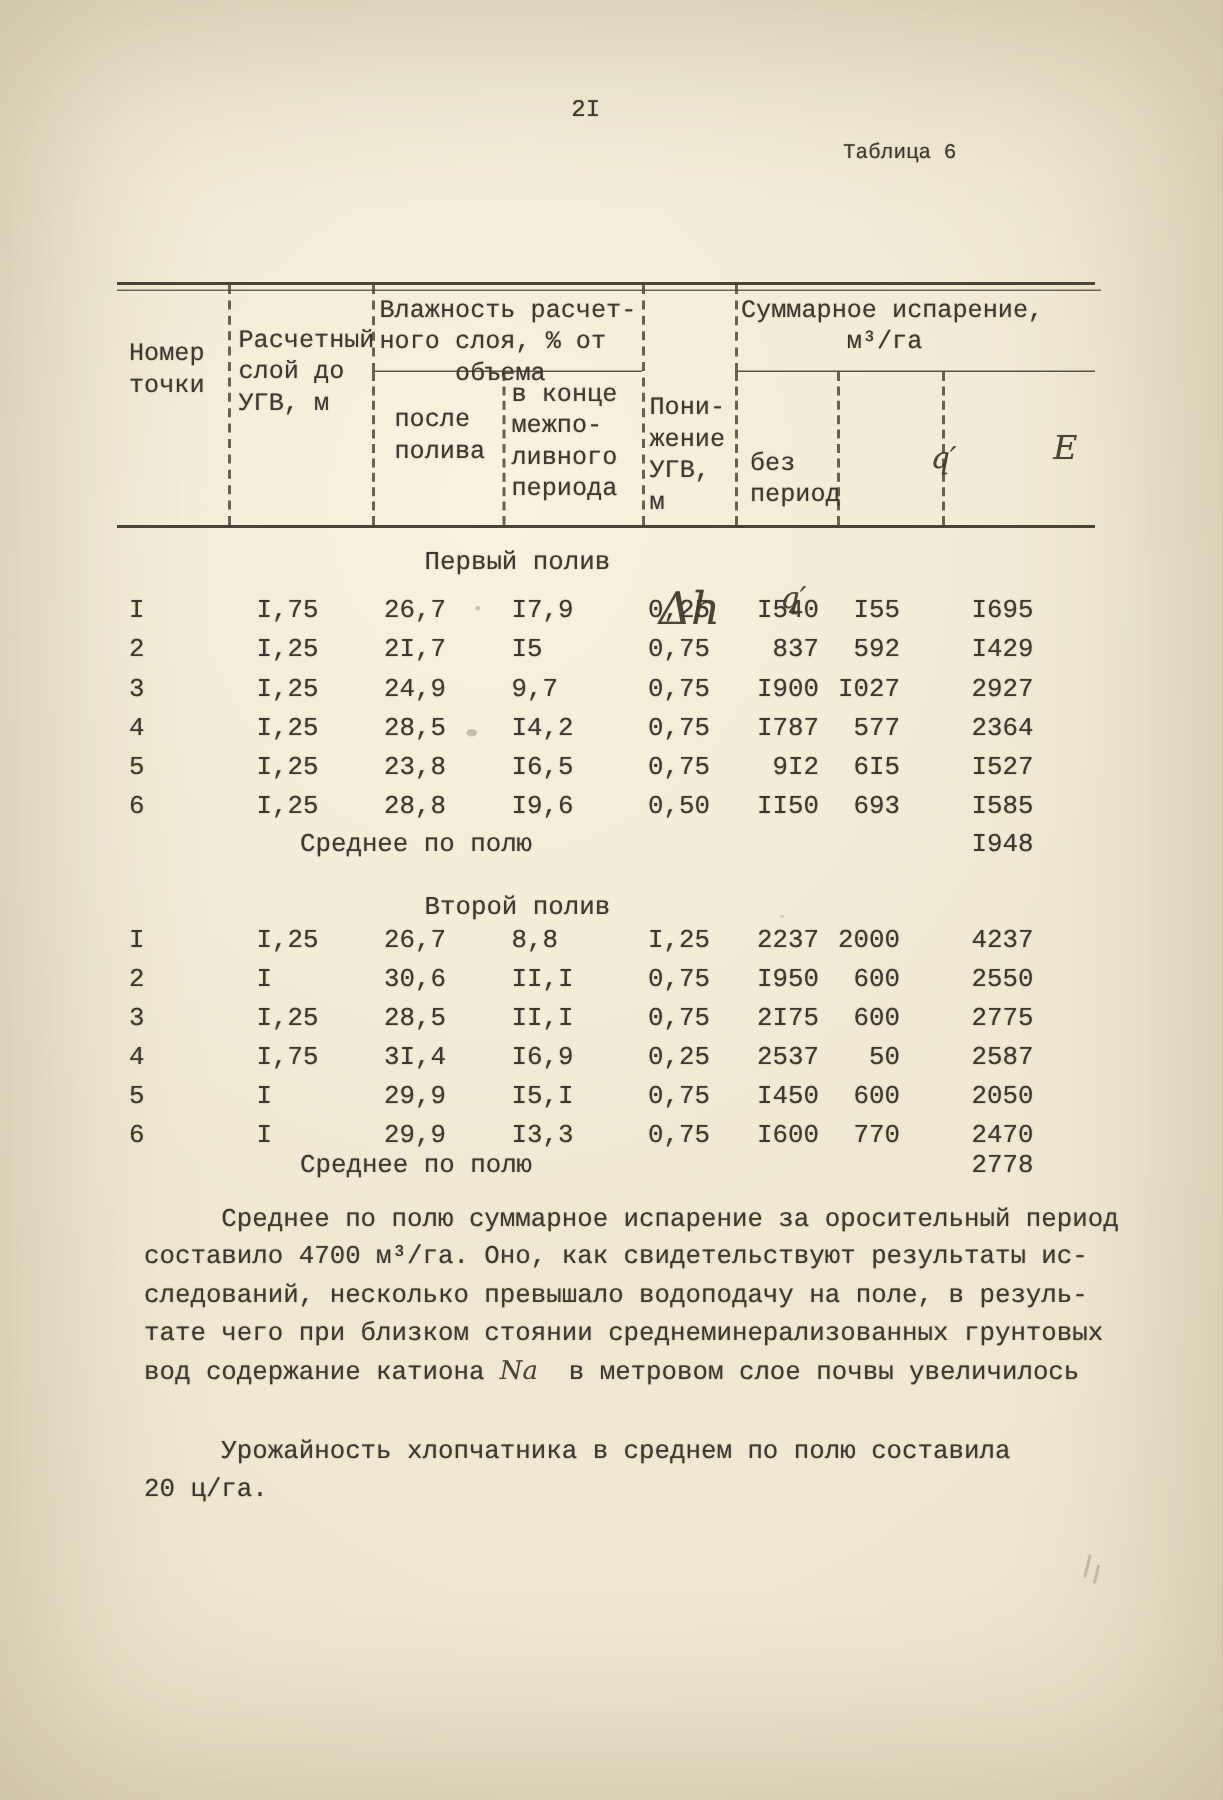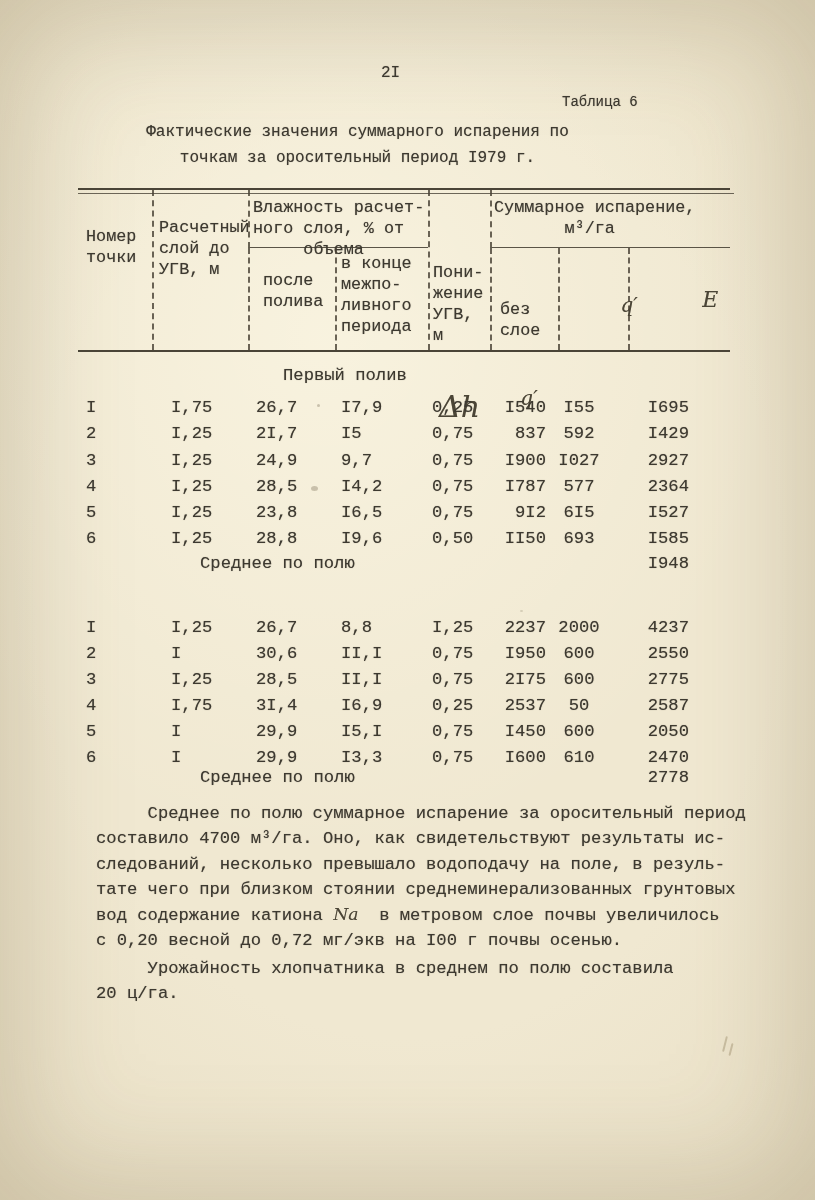--- a/index.html
+++ b/index.html
@@ -58,21 +58,21 @@
   .s2rows { top:618px; }
   .body-row { display:grid; grid-template-columns:74px 96px 87px 93px 62px 68px 70px 102px; height:26.3px; }
   .s2rows .body-row { height:26.1px; }
   .bcell { white-space:pre; box-sizing:border-box; }
   .bcell.c0 { padding-left:8px; }
   .bcell.c1 { padding-left:19px;font-family:Liberation Mono, monospace; }
   .bcell.c2 { padding-left:8px; }
   .bcell.c3 { padding-left:6px; }
   .bcell.c4 { padding-left:4px; }
   .bcell.c5 { text-align:right; padding-right:12px; }
-  .bcell.c6 { text-align:center; padding-right:28px; }
+  .bcell.c6 { text-align:right; padding-right:28px; }
   .bcell.c7 { text-align:right; padding-right:41px; }
   .avg-row { position:absolute; left:78px; width:652px; display:flex; justify-content:space-between; box-sizing:border-box; }
   .s1avg { top:554px; }
   .s2avg { top:768px; }
   .avg-label { padding-left:122px; white-space:pre; }
   .avg-value { padding-right:41px; white-space:pre; }
 
   
   .para { position:absolute; left:82px; line-height:25.3px;margin-left:14px; }
   .p1 { top:801px; }
@@ -88,24 +88,20 @@
   .pencil .stroke { position:absolute; width:2px; height:16px; background:#9d8e6d; transform:rotate(14deg); border-radius:2px; }
   .pencil .stroke.s2 { left:6px; top:7px; height:13px; }
 </style>
 </head>
 <body>
 
 <div class="page">
 
   <div class="page-number mono">2I</div>
   <div class="table-label mono">Таблица 6</div>
-  <div class="doc-title mono">
-      <div class="tline">Фактические значения суммарного испарения по</div>
-      <div class="tline">точкам за оросительный период I979 г.</div>
-    </div>
 
   <div class="thead mono">
     <div class="hcell c-point">Номер
 точки</div>
     <div class="hcell c-layer vline">Расчетный
 слой до
 УГВ, м</div>
     <div class="hcell c-moist vline">Влажность расчет-
 ного слоя, % от
      объема</div>
@@ -119,21 +115,21 @@
       <div>Пони-
 жение
 УГВ,
 м</div>
       <div class="hand sym-dh">Δh</div>
     </div>
     <div class="hcell c-evap vline">Суммарное испарение,
        м³/га</div>
     <div class="hcell c-noq vline">
       <div>без
-слое</div>
+период</div>
       <div class="hand sym-q">q′</div>
     </div>
     <div class="hcell c-q vline">
       <span class="hand sym-q">q′</span>
     </div>
     <div class="hcell c-e vline">
       <span class="hand sym-e">E</span>
     </div>
   </div>
 
@@ -198,20 +194,21 @@
         <div class="bcell c5">II50</div>
         <div class="bcell c6">693</div>
         <div class="bcell c7">I585</div>
       </div>
     </div>
   <div class="avg-row mono s1avg">
     <div class="avg-label">Среднее по полю</div>
     <div class="avg-value">I948</div>
   </div>
 
+  <div class="section-label mono s2label">Второй полив</div>
   <div class="rows mono s2rows">
       <div class="body-row">
         <div class="bcell c0">I</div>
         <div class="bcell c1">I,25</div>
         <div class="bcell c2">26,7</div>
         <div class="bcell c3">8,8</div>
         <div class="bcell c4">I,25</div>
         <div class="bcell c5">2237</div>
         <div class="bcell c6">2000</div>
         <div class="bcell c7">4237</div>
@@ -256,40 +253,37 @@
         <div class="bcell c6">600</div>
         <div class="bcell c7">2050</div>
       </div>
       <div class="body-row">
         <div class="bcell c0">6</div>
         <div class="bcell c1">I</div>
         <div class="bcell c2">29,9</div>
         <div class="bcell c3">I3,3</div>
         <div class="bcell c4">0,75</div>
         <div class="bcell c5">I600</div>
-        <div class="bcell c6">610</div>
+        <div class="bcell c6">770</div>
         <div class="bcell c7">2470</div>
       </div>
     </div>
   <div class="avg-row mono s2avg">
     <div class="avg-label">Среднее по полю</div>
     <div class="avg-value">2778</div>
   </div>
 
   <div class="para mono p1">
     <div>
         <div class="tline">     Среднее по полю суммарное испарение за оросительный период</div>
         <div class="tline">составило 4700 м³/га. Оно, как свидетельствуют результаты ис-</div>
         <div class="tline">следований, несколько превышало водоподачу на поле, в резуль-</div>
         <div class="tline">тате чего при близком стоянии среднеминерализованных грунтовых</div>
       </div>
     <div class="tline"><span>вод содержание катиона </span><span class="hand">Nа</span><span>  в метровом слое почвы увеличилось</span></div>
-    <div>
-        <div class="tline">с 0,20 весной до 0,72 мг/экв на I00 г почвы осенью.</div>
-      </div>
   </div>
   <div class="para mono p2">
       <div class="tline">     Урожайность хлопчатника в среднем по полю составила</div>
       <div class="tline">20 ц/га.</div>
     </div>
 
   <div class="speck a"></div>
   <div class="speck b"></div>
   <div class="speck c"></div>
   <div class="pencil">

